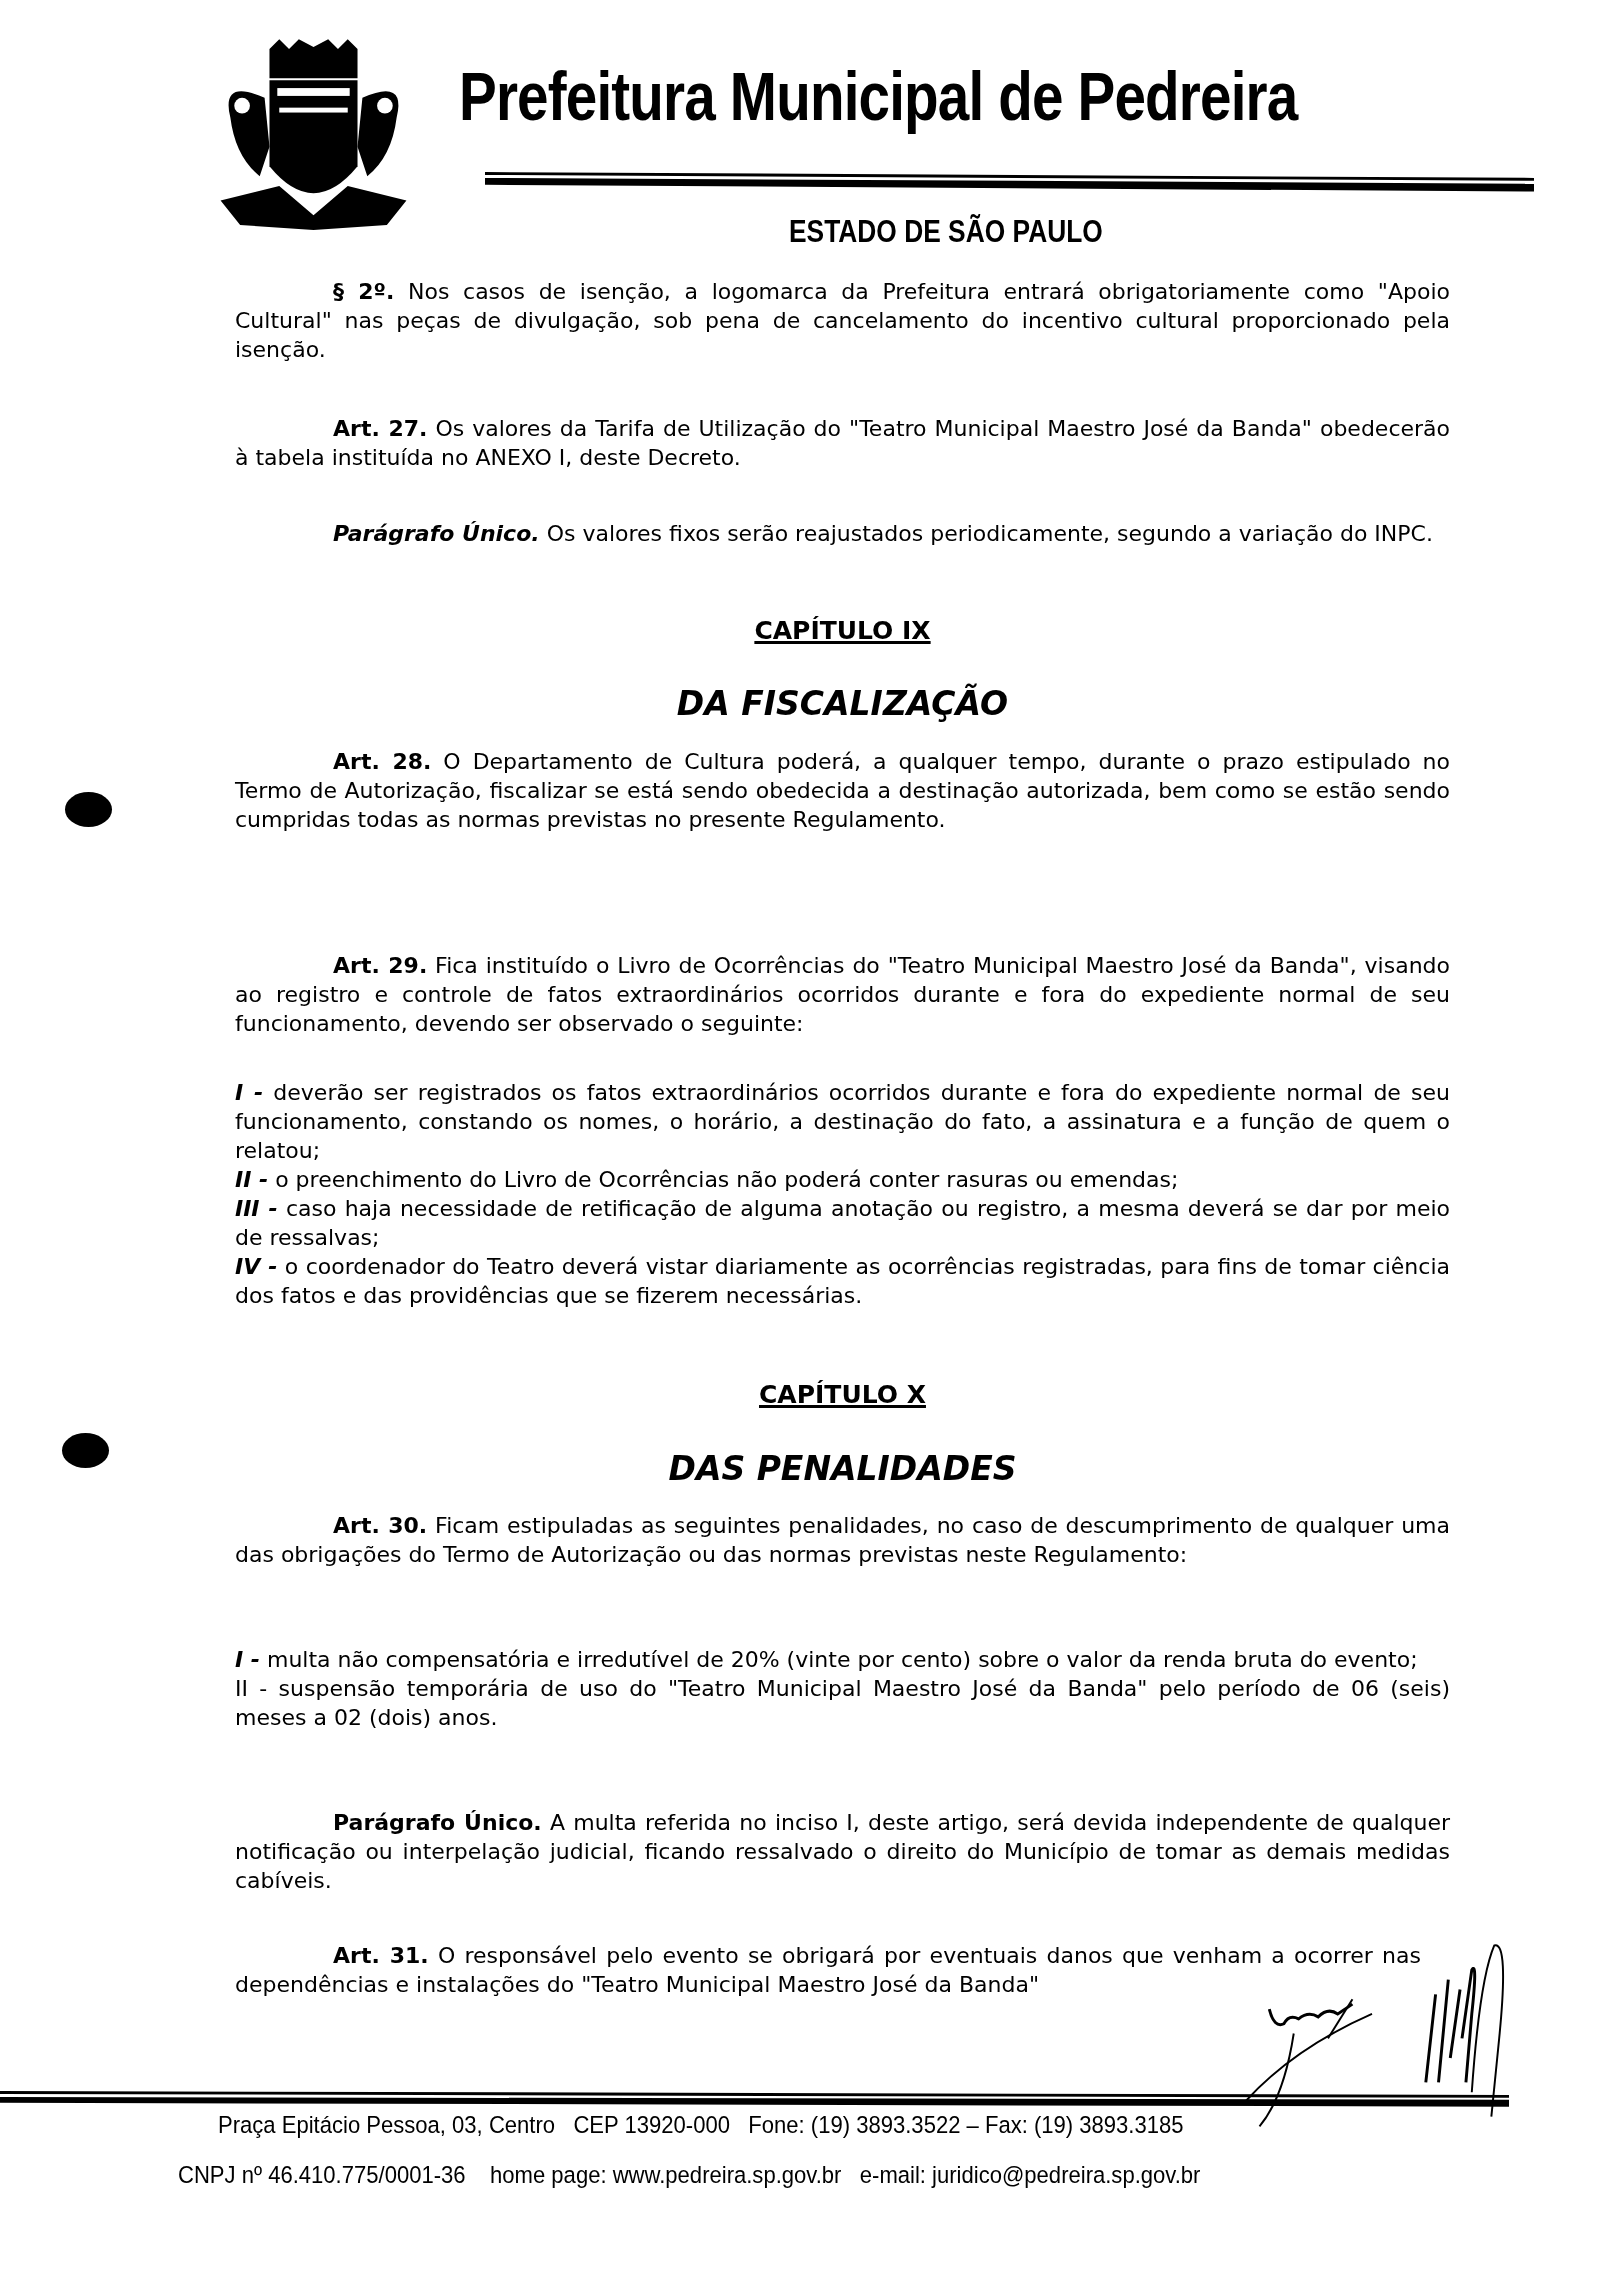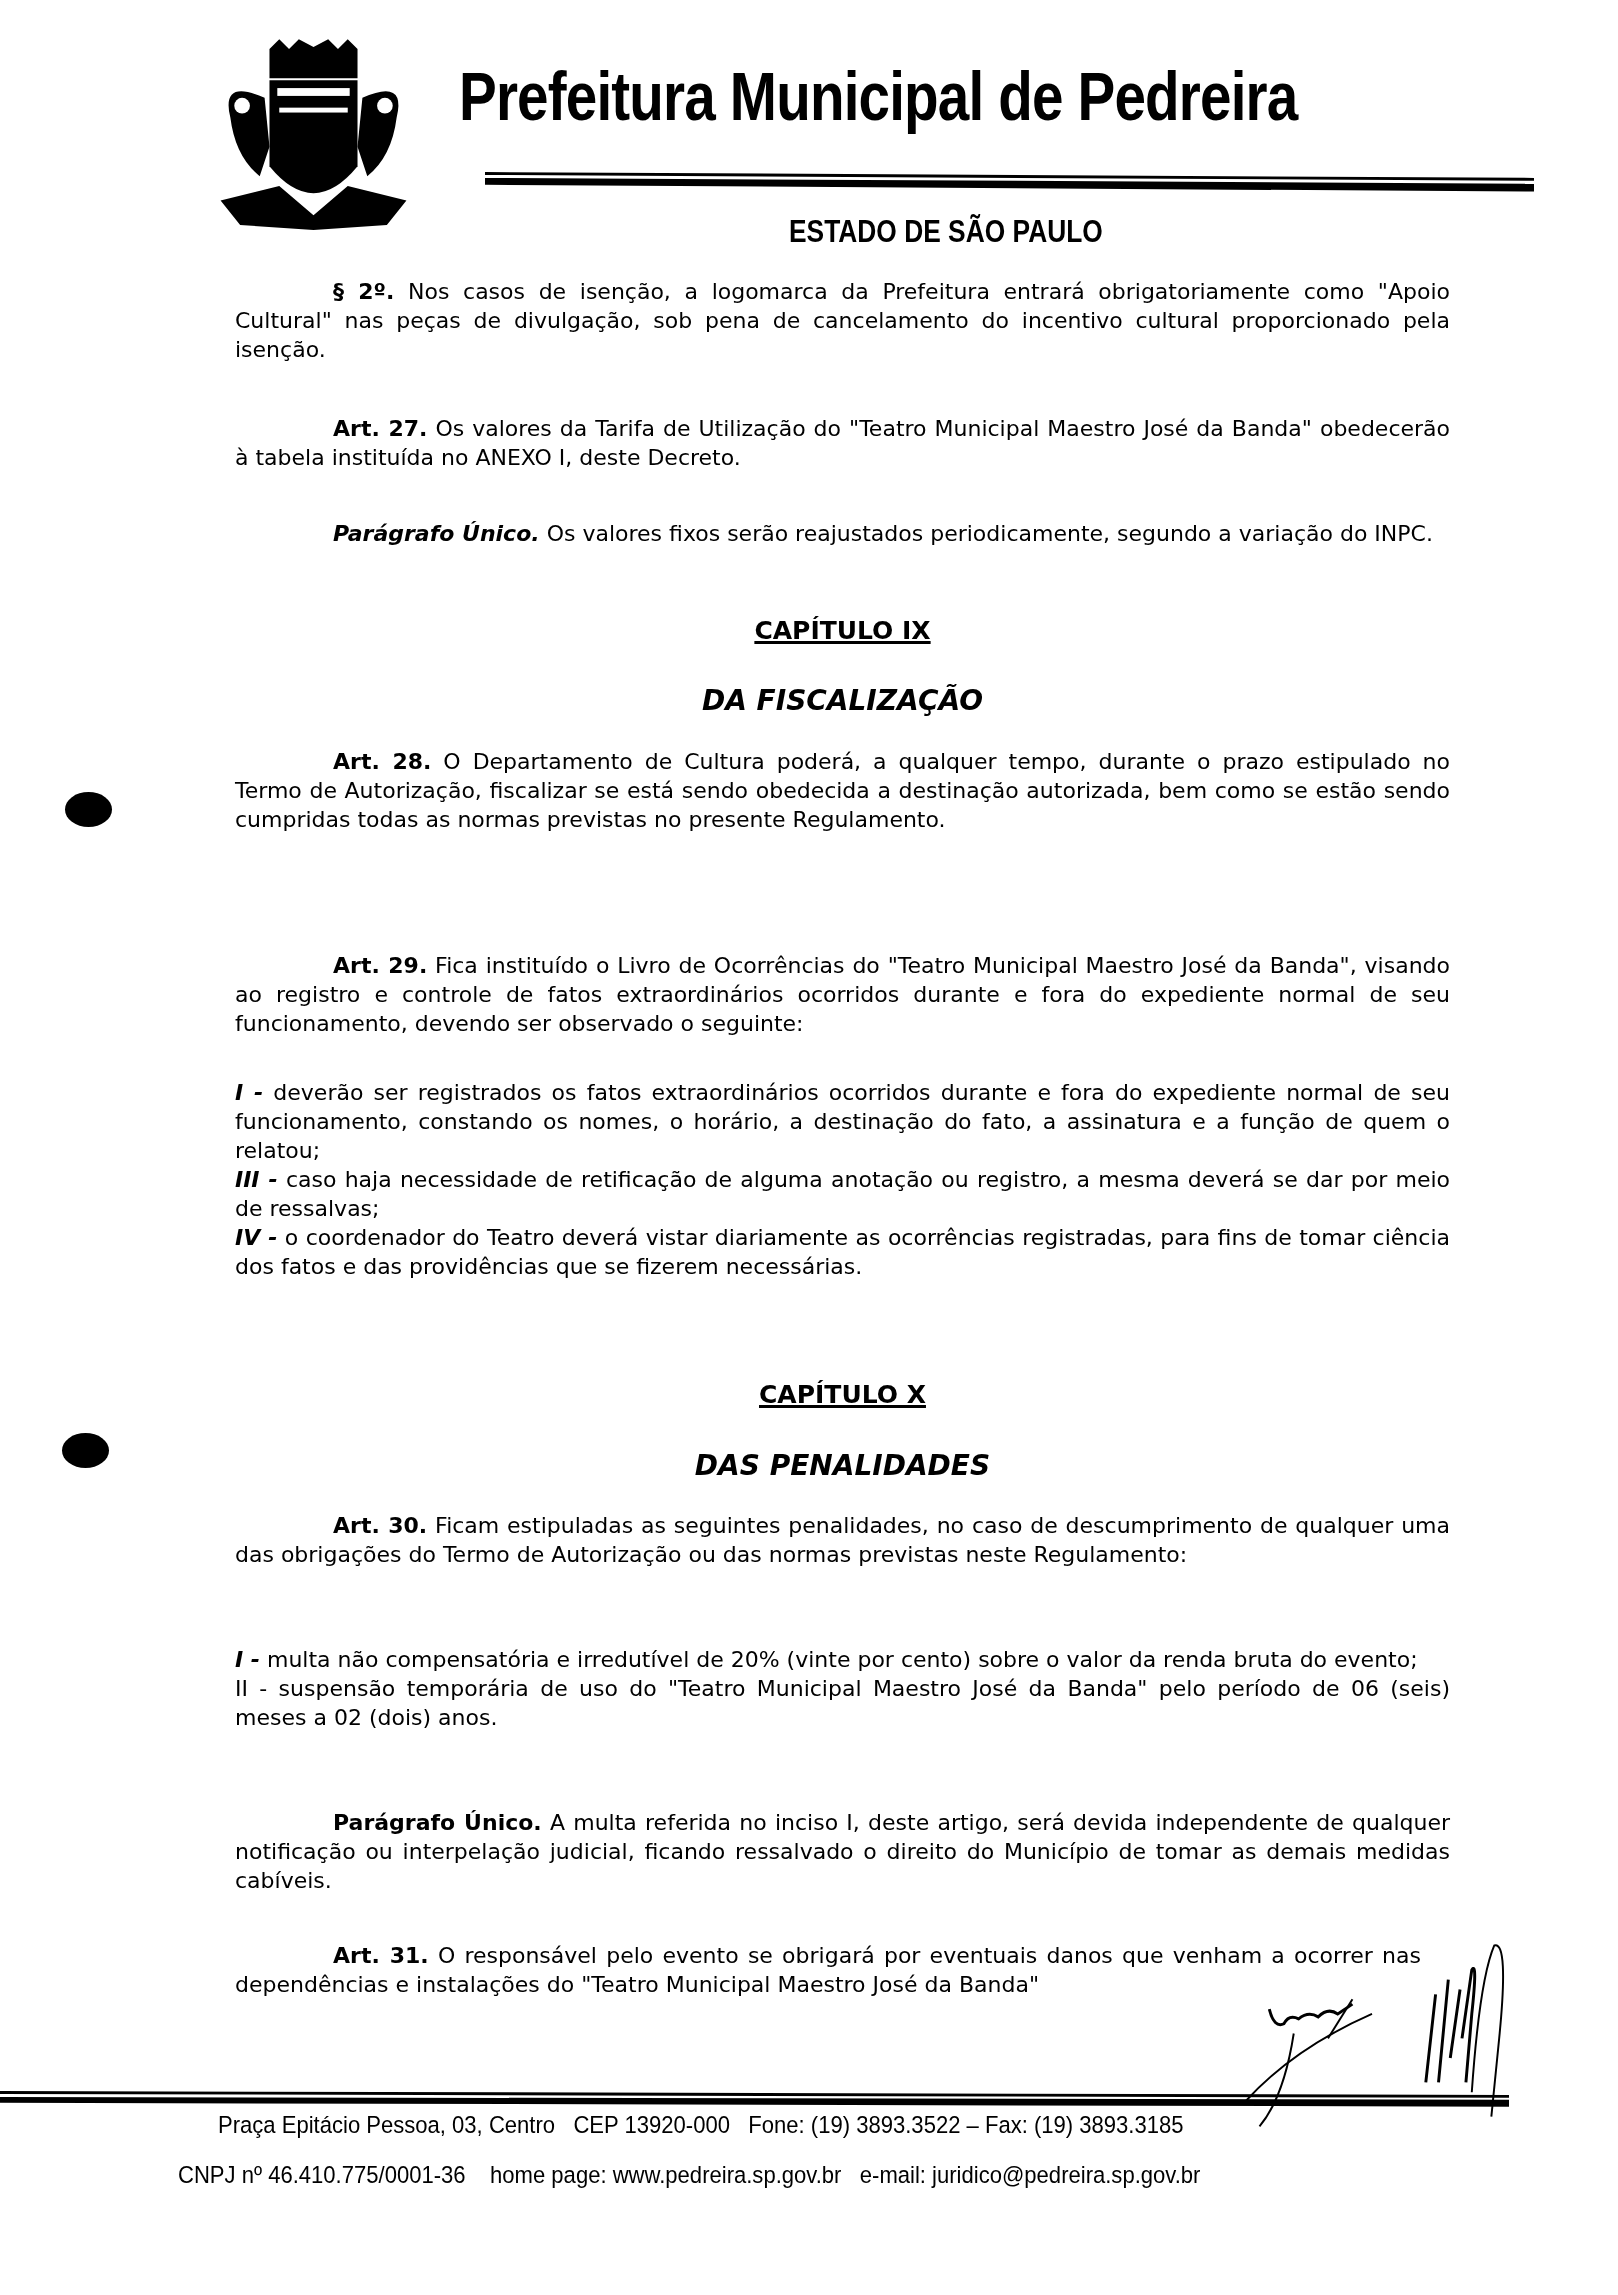--- a/index.html
+++ b/index.html
@@ -29,21 +29,21 @@
     text-align: justify;
   }
   .indent { text-indent: 98px; }
   .bold { font-weight: bold; }
   .bi { font-weight: bold; font-style: italic; }
   .chapter {
     left: 235px; width: 1215px; text-align: center; font-size: 25px;
     font-weight: bold; text-decoration: underline; text-decoration-thickness: 2.9px;
   }
   .subchapter {
-    left: 235px; width: 1215px; text-align: center; font-size: 28px;
+    left: 235px; width: 1215px; text-align: center; font-size: 33px;
     font-weight: bold; font-style: italic;
   }
   .list-line { margin: 0; }
 
   
   .hole { width: 47px; height: 35px; border-radius: 50%; background: #000; }
 
   
   .footer-rule { left: 0; top: 2091px; width: 1509px; height: 15.7px; }
   .footer-line {
@@ -94,20 +94,21 @@
 <div class="abs body-text indent" style="top:747px;">
   <span class="bold">Art. 28.</span><span> O Departamento de Cultura poderá, a qualquer tempo, durante o prazo estipulado no Termo de Autorização, fiscalizar se está sendo obedecida a destinação autorizada, bem como se estão sendo cumpridas todas as normas previstas no presente Regulamento.</span>
 </div>
 
 <div class="abs body-text indent" style="top:915px;margin-top:36px;">
   <span class="bold">Art. 29.</span><span> Fica instituído o Livro de Ocorrências do "Teatro Municipal Maestro José da Banda", visando ao registro e controle de fatos extraordinários ocorridos durante e fora do expediente normal de seu funcionamento, devendo ser observado o seguinte:</span>
 </div>
 
 <div class="abs body-text" style="top:1078px;">
   <p class="list-line"><span class="bi">I -</span><span> deverão ser registrados os fatos extraordinários ocorridos durante e fora do expediente normal de seu funcionamento, constando os nomes, o horário, a destinação do fato, a assinatura e a função de quem o relatou;</span></p>
+  <p class="list-line"><span class="bi">II -</span><span> o preenchimento do Livro de Ocorrências não poderá conter rasuras ou emendas;</span></p>
   <p class="list-line"><span class="bi">III -</span><span> caso haja necessidade de retificação de alguma anotação ou registro, a mesma deverá se dar por meio de ressalvas;</span></p>
   <p class="list-line"><span class="bi">IV -</span><span> o coordenador do Teatro deverá vistar diariamente as ocorrências registradas, para fins de tomar ciência dos fatos e das providências que se fizerem necessárias.</span></p>
 </div>
 
 <div class="abs chapter" style="top:1380px;">CAPÍTULO X</div>
 <div class="abs subchapter" style="top:1449px;">DAS PENALIDADES</div>
 
 <div class="abs body-text indent" style="top:1511px;">
   <span class="bold">Art. 30.</span><span> Ficam estipuladas as seguintes penalidades, no caso de descumprimento de qualquer uma das obrigações do Termo de Autorização ou das normas previstas neste Regulamento:</span>
 </div>

